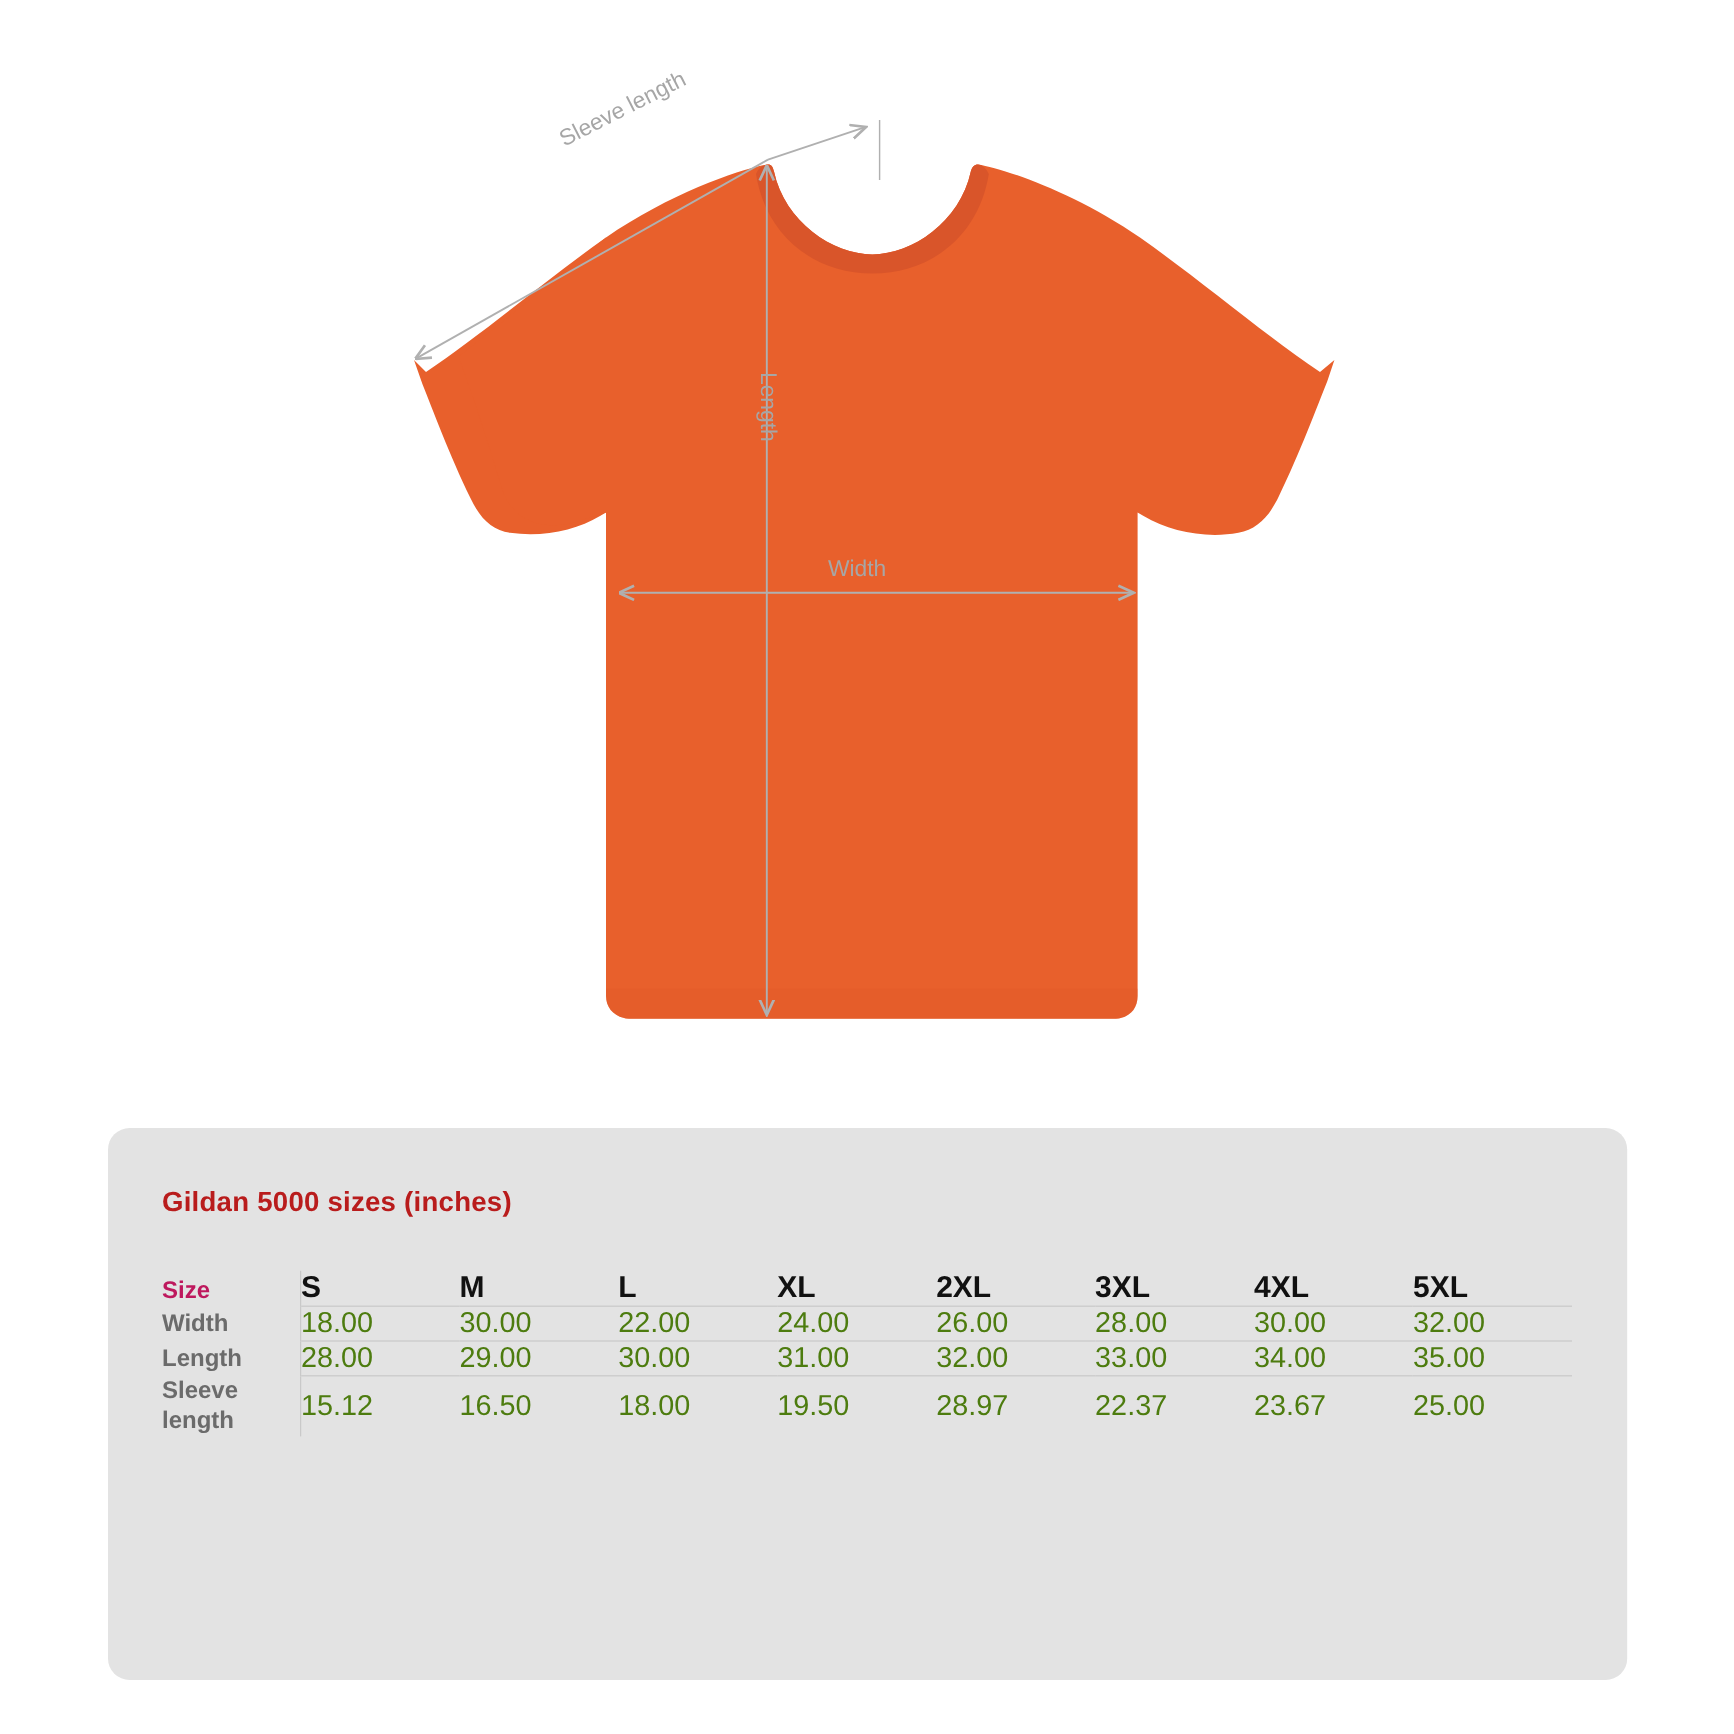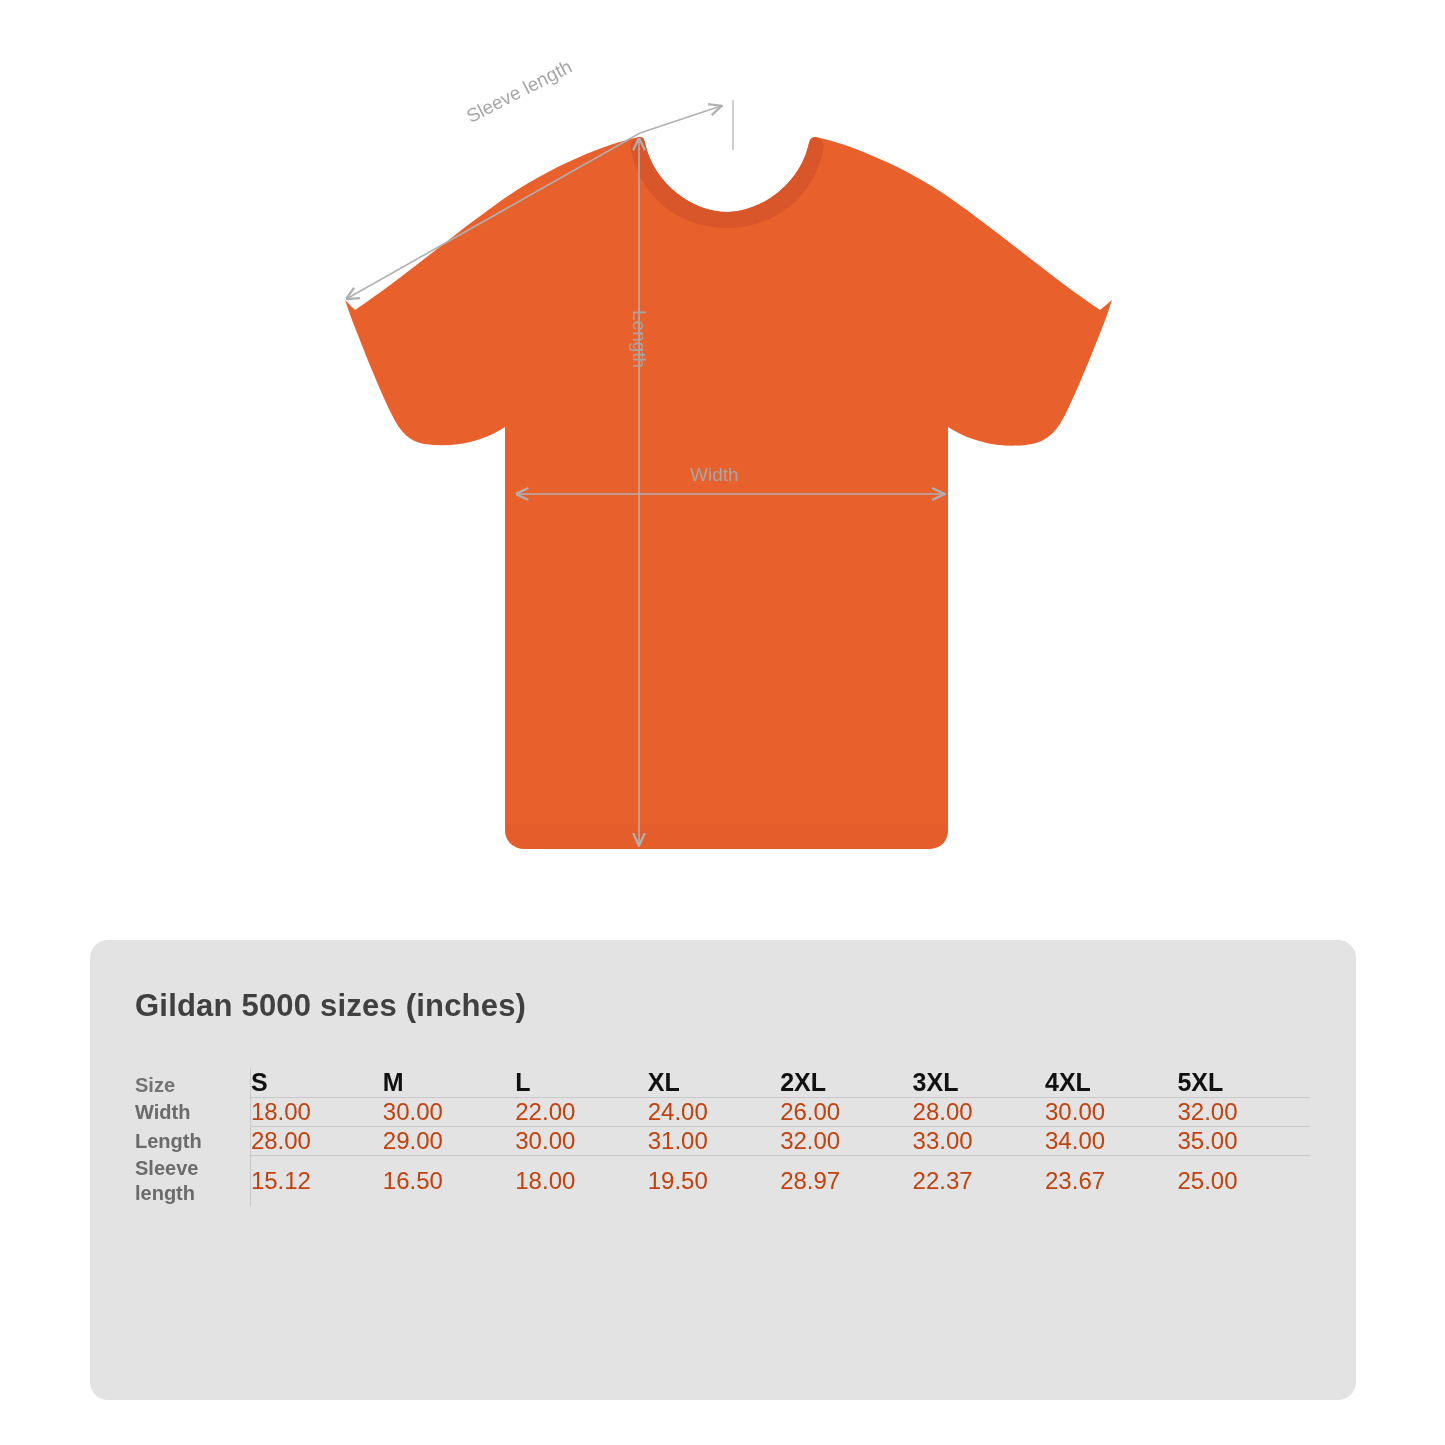--- a/index.html
+++ b/index.html
@@ -60,64 +60,64 @@
     left: 90px;
     top: 940px;
     width: 1266px;
     height: 460px;
     background: #e3e3e3;
     border-radius: 18px;
     box-sizing: border-box;
     padding: 48px 45px 20px 45px;
   }
   #size-title {
-    font-size: 31px;
-    font-weight: bold;
-    color: #404040;
+    font-size: 23px;
+    font-weight: bold;
+    color: #b91c1c;
     letter-spacing: 0.2px;
     margin: 0 0 44px 0;
     font-family: "Liberation Sans", sans-serif;
   }
   table#size-table {
     border-collapse: collapse;
     width: 1175px;
     table-layout: fixed;
   }
   table#size-table th,
   table#size-table td {
     text-align: left;
     font-family: "Liberation Sans", sans-serif;
     padding: 0;
   }
   table#size-table colgroup col.rowhead { width: 115px; }
   table#size-table colgroup col.datacol { width: 132px; }
 
   tr.head-row th {
-    color: #737373;
+    color: #be185d;
     font-size: 20px;
     font-weight: bold;
     padding-bottom: 20px;
     vertical-align: bottom;
   }
   tr.head-row th.sizecol {
     color: #111111;
     font-size: 25px;
     font-weight: bold;
     padding-left: 18px;
   }
   tr.data-row th {
     color: #6b6b6b;
     font-size: 20px;
     font-weight: bold;
     vertical-align: middle;
     padding: 20px 0;
     line-height: 1.25;
   }
   tr.data-row td {
-    color: #c2410c;
+    color: #4d7c0f;
     font-size: 24px;
     vertical-align: middle;
     padding: 20px 0 20px 18px;
   }
   
   tr.data-row th,
   tr.data-row td {
     border-top: 1px solid #c9c9c9;
   }
   tr.data-row th { border-top-color: transparent; }

